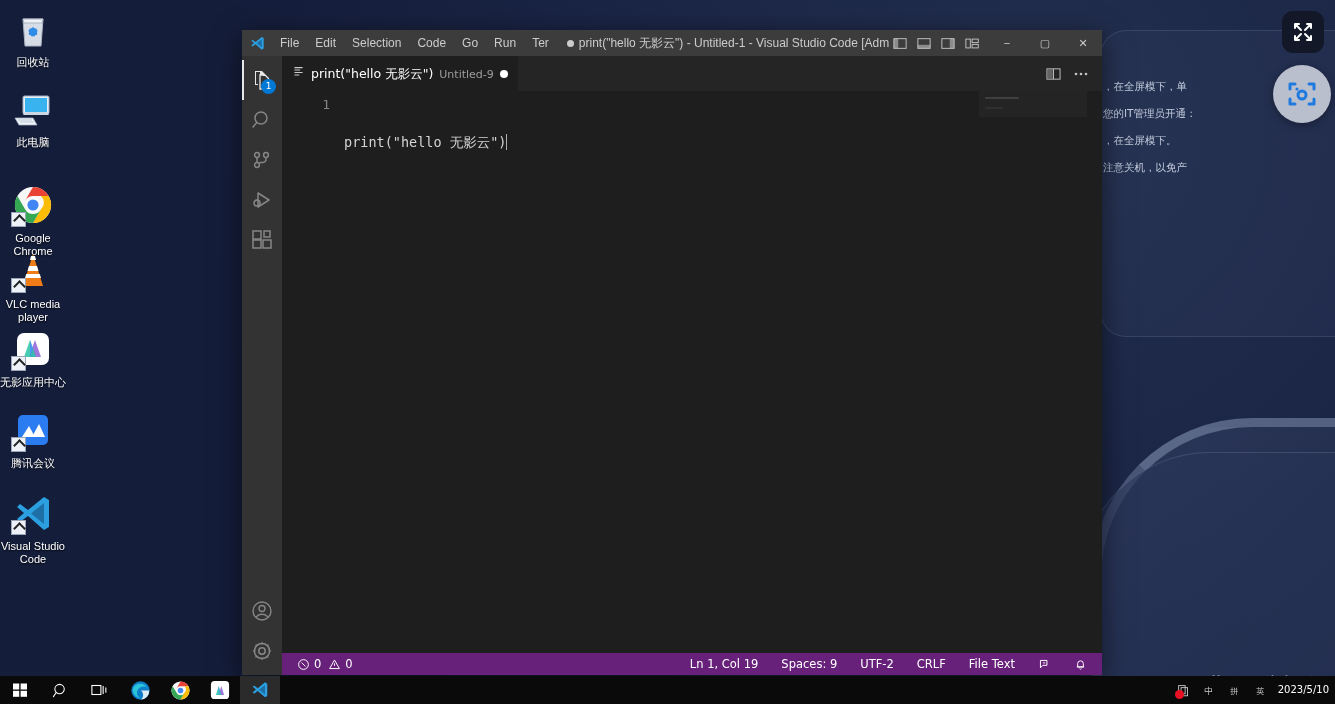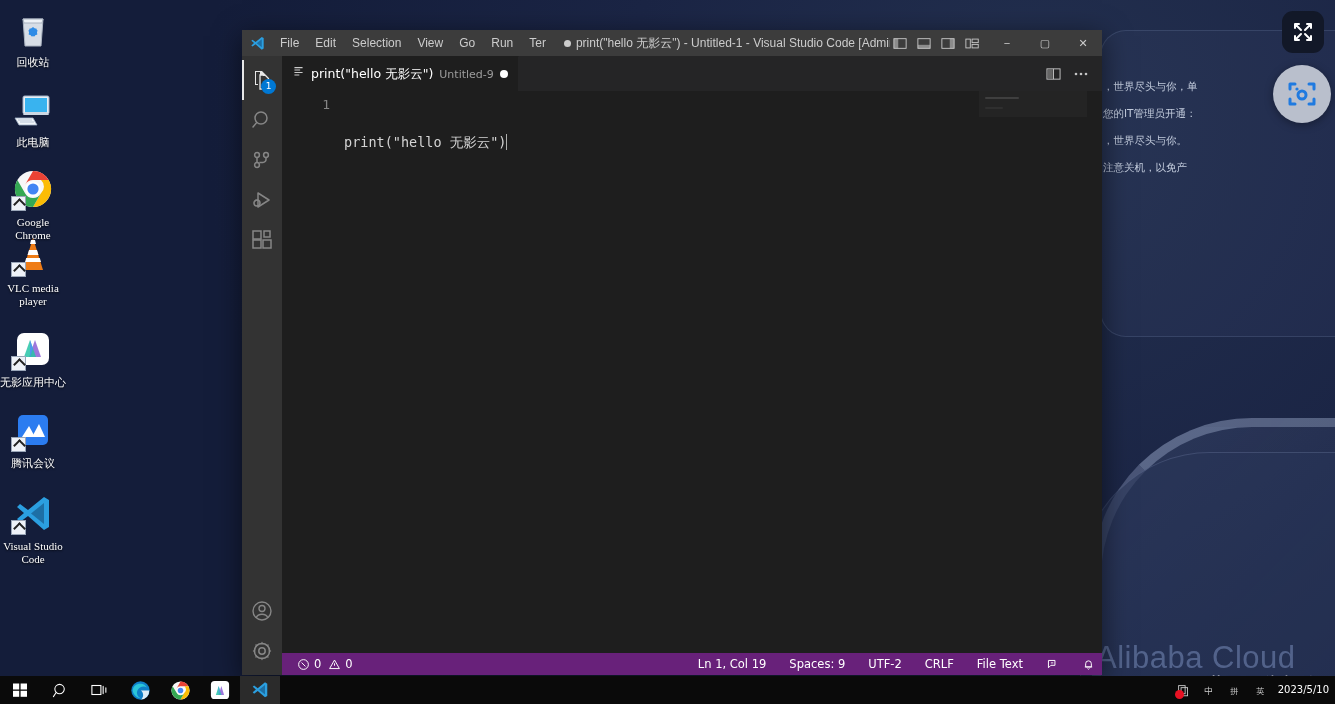--- a/index.html
+++ b/index.html
@@ -72,21 +72,21 @@
   
   .desk-icons { position: absolute; left: 0; top: 0; width: 68px; }
   .desk-icon {
     position: absolute;
     left: 0; width: 66px;
     text-align: center;
     color: #ffffff;
     font-size: 11px;
     line-height: 1.2;
     text-shadow: 0 1px 2px rgba(0,0,0,0.85);
-    font-family: Liberation Serif, serif;
+    font-family: Liberation Sans, sans-serif;
     cursor: default;
   }
   .desk-icon .glyph {
     width: 44px; height: 44px;
     margin: 0 auto 4px auto;
     position: relative;
   }
   .desk-icon .label { display:block; }
   .shortcut-arrow {
     position: absolute; left: 0; bottom: 1px;
@@ -226,21 +226,21 @@
 
   .statusbar {
     height: 22px; flex: 0 0 22px;
     background: #68217a;
     display: flex; align-items: center;
     color: #ffffff; font-size: 11.5px;
     font-family: "DejaVu Sans", sans-serif;
     user-select: none;
   }
   .sb-left { display: flex; align-items: center; padding-left: 8px; gap: 4px; }
-  .sb-right { margin-left: auto; display: flex; align-items: center; gap: 9px; padding-right: 0; }
+  .sb-right { margin-left: auto; display: flex; align-items: center; gap: 9px; padding-right: 8px; }
   .sb-item { padding: 0 7px; height: 22px; display: flex; align-items: center; gap: 4px; cursor: default; }
 
   
   .float-expand {
     position: absolute; right: 11px; top: 11px;
     width: 42px; height: 42px; border-radius: 11px;
     background: #121828;
     display: flex; align-items: center; justify-content: center;
     cursor: default;
   }
@@ -295,25 +295,24 @@
 </style>
 </head>
 <body>
 
 <div id="screen">
 
   <div class="wallpaper">
     <div class="wp-card1 wp-shape"></div>
     <div class="wp-swoosh"></div>
     <div class="wp-swoosh-inner"></div>
-    <div class="wp-brand">Alibaba Cloud</div>
     <div class="wp-text-block">
-      <div>，世界尽头与你，单</div>
+      <div>，在全屏模下，单</div>
       <div>您的IT管理员开通：</div>
-      <div>，世界尽头与你。</div>
+      <div>，在全屏模下。</div>
       <div>注意关机，以免产</div>
     </div>
   </div>
 
   <div class="desk-icons">
 
     <div class="desk-icon" style="top:8px">
       <div class="glyph">
         <svg width="44" height="44" viewBox="0 0 44 44">
           <path d="M12 11 L32 11 L30 38 L14 38 Z" fill="#d7dde6" stroke="#aab3c0" stroke-width="1"></path>
@@ -332,36 +331,36 @@
           <rect x="12" y="8" width="26" height="18" rx="1.5" fill="#e9eef5" stroke="#9fb0c4"></rect>
           <rect x="14" y="10" width="22" height="14" fill="#39b3ef"></rect>
           <path d="M14 24 L36 24 L38 27 L12 27 Z" fill="#cdd7e3"></path>
           <path d="M4 30 L22 30 L26 37 L8 37 Z" fill="#f2f6fa" stroke="#9fb0c4" stroke-width="0.8"></path>
           <path d="M7 32 L21 32 M9 34 L23 34" stroke="#b8c4d4" stroke-width="1"></path>
         </svg>
       </div>
       <span class="label">此电脑</span>
     </div>
 
-    <div class="desk-icon" style="top:168px">
+    <div class="desk-icon" style="top:184px">
       <div class="glyph">
         <svg width="44" height="44" viewBox="0 0 44 44">
           <circle cx="22" cy="21" r="18" fill="#f7f7f7"></circle>
           <path d="M22 3 A18 18 0 0 1 37.6 12 L22 12 A9 9 0 0 0 14.2 16.5 Z" fill="#ea4335"></path>
           <path d="M37.6 12 A18 18 0 0 1 22 39 L29.8 25.5 A9 9 0 0 0 30 12 Z" fill="#fbbc05"></path>
           <path d="M22 39 A18 18 0 0 1 6.4 12 L14.2 25.5 A9 9 0 0 0 29.8 25.5 Z" fill="#34a853"></path>
           <circle cx="22" cy="21" r="7.6" fill="#ffffff"></circle>
           <circle cx="22" cy="21" r="5.6" fill="#4285f4"></circle>
         </svg>
         <span class="shortcut-arrow"></span>
       </div>
       <span class="label">Google Chrome</span>
     </div>
 
-    <div class="desk-icon" style="top:234px">
+    <div class="desk-icon" style="top:250px">
       <div class="glyph">
         <svg width="44" height="44" viewBox="0 0 44 44">
           <path d="M22 4 L32 36 L12 36 Z" fill="#ef7c16"></path>
           <path d="M18 16 L26 16 L27.5 21 L16.5 21 Z" fill="#ffffff"></path>
           <path d="M15.2 24 L28.8 24 L30 28 L14 28 Z" fill="#ffffff"></path>
           <path d="M20 6 L24 6 L25 10 L19 10 Z" fill="#ffffff"></path>
         </svg>
         <span class="shortcut-arrow"></span>
       </div>
       <span class="label">VLC media player</span>
@@ -428,21 +427,21 @@
       <div class="vs-logo">
         <svg width="17" height="17" viewBox="0 0 44 44">
           <path d="M33 5 L38 8 L38 35 L33 38 L17 24 L9 30 L6 27 L13 21 L6 15 L9 12 L17 18 Z" fill="#2b9fe0"></path>
           <path d="M33 11 L33 32 L20 21.5 Z" fill="#1d6fa5"></path>
         </svg>
       </div>
       <div class="menu">
         <div class="menu-item">File</div>
         <div class="menu-item">Edit</div>
         <div class="menu-item">Selection</div>
-        <div class="menu-item">View</div>
+        <div class="menu-item">Code</div>
         <div class="menu-item">Go</div>
         <div class="menu-item">Run</div>
         <div class="menu-item">Ter</div>
       </div>
       <div class="title-center">
         <span class="title-dirty"></span><span>print("hello 无影云") - Untitled-1 - Visual Studio Code [Administrator]</span>
       </div>
       <div class="layout-icons">
         <div class="layout-icon">
           <svg width="14" height="13" viewBox="0 0 16 14">

